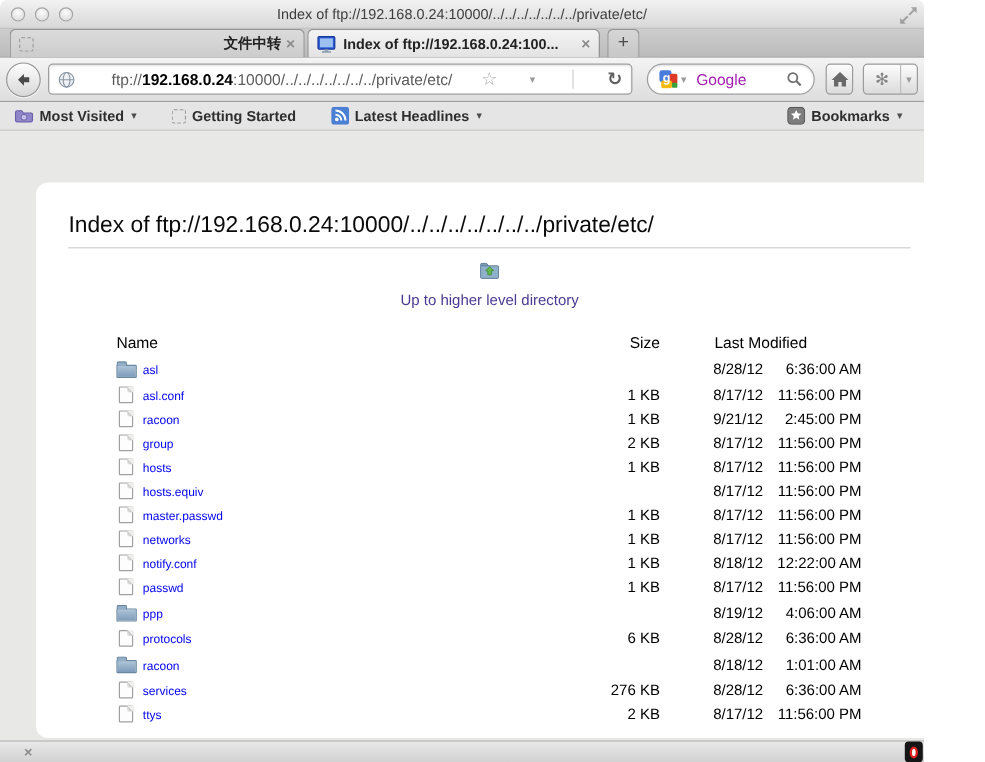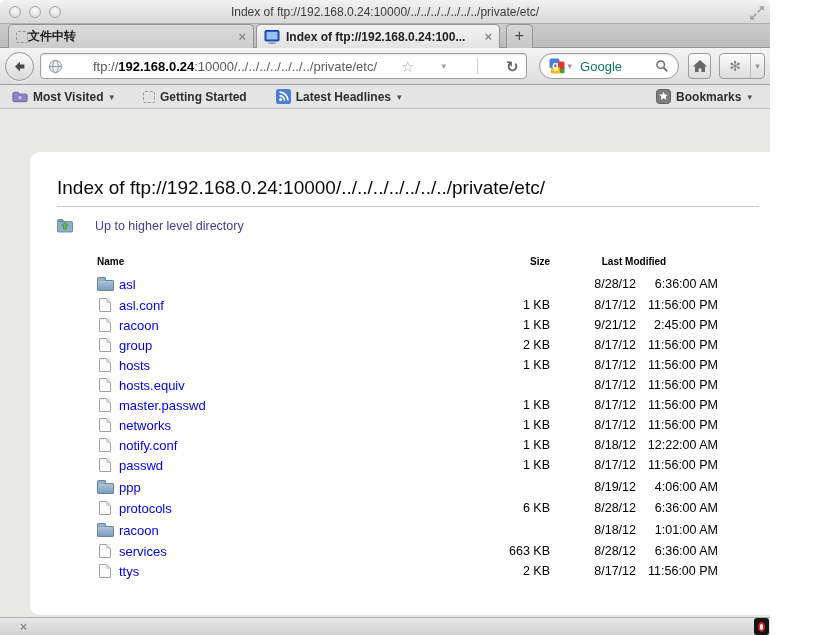--- a/index.html
+++ b/index.html
@@ -16,21 +16,21 @@
   .title-text { font-size:12px; color:#3c3c3c; white-space:nowrap; }
   .fullscreen-btn { position:absolute; right:5px; top:5px; width:16px; height:16px; opacity:.75; }
 
   
   .tabbar { flex:0 0 24px; background:linear-gradient(#cdcdcd,#bcbcbc); position:relative; border-bottom:1px solid #979797; }
   .tab { position:absolute; bottom:-1px; height:24px; border:1px solid #949494; border-bottom:none;
          border-radius:5px 5px 0 0; display:flex; align-items:center; padding:0 7px; }
   .tab.inactive { left:8px; width:246px; background:linear-gradient(#dbdbdb,#cccccc); }
   .tab.active { left:256px; width:244px; background:linear-gradient(#f3f3f3,#e3e3e3); }
   .tab-label { flex:1; font-size:12px; font-weight:700; color:#222; white-space:nowrap; overflow:hidden; }
-  .tab.inactive .tab-label { text-align:left; }
+  .tab.inactive .tab-label { text-align:right; }
   .tab.active .tab-label { text-align:left; padding-left:6px; }
   .tab-close { color:#8b8b8b; font-size:13px; font-weight:700; line-height:1; margin-left:4px; }
   .favicon-dashed { width:12px; height:12px; border:1px dashed #979797; border-radius:2px; flex:0 0 auto; }
   .newtab { position:absolute; left:506px; bottom:-1px; width:27px; height:24px; border:1px solid #949494; border-bottom:none;
             border-radius:5px 5px 0 0; background:linear-gradient(#d6d6d6,#c7c7c7); text-align:center;
             line-height:22px; color:#4d4d4d; font-size:16px; font-weight:400; }
 
   
   .navbar { flex:0 0 37px; background:linear-gradient(#f4f4f4,#dddddd); border-bottom:1px solid #a0a0a0;
             display:flex; align-items:center; padding:0 5px; }
@@ -40,54 +40,54 @@
   .urlbar { width:488px; height:26px; background:#fff; border:1px solid #9e9e9e; border-radius:4px;
             display:flex; align-items:center; padding:0 7px; box-shadow:inset 0 1px 2px rgba(0,0,0,.12);gap:24px; }
   .url-text { flex:1; font-size:13px; color:#5c5c5c; white-space:nowrap; overflow:hidden; margin-left:6px; }
   .url-host { color:#000; font-weight:700; }
   .url-star { color:#ababab; font-size:15px; line-height:1; }
   .url-arrow, .search-arrow { color:#9a9a9a; font-size:9px; margin:0 3px; }
   .url-divider { width:1px; height:16px; background:#cfcfcf; margin:0 4px; }
   .url-reload { color:#5f5f5f; font-size:15px; font-weight:700; line-height:1; }
   .searchbar { width:182px; height:26px; background:#fff; border:1px solid #9e9e9e; border-radius:13px;
                display:flex; align-items:center; padding:0 9px; margin-left:12px; box-shadow:inset 0 1px 2px rgba(0,0,0,.12); }
-  .search-placeholder { flex:1; color:#0f766e; font-size:13px; margin-left:5px; }
+  .search-placeholder { flex:1; color:#a21caf; font-size:13px; margin-left:5px; }
   .home-btn { width:30px; height:26px; border:1px solid #9b9b9b; border-radius:4px;
               background:linear-gradient(#fcfcfc,#dbdbdb); margin-left:9px; display:flex; align-items:center; justify-content:center; }
   .ext-btn { height:26px; border:1px solid #9b9b9b; border-radius:4px; background:linear-gradient(#fcfcfc,#dbdbdb);
              margin-left:8px; display:flex; align-items:center; }
   .ext-main { width:30px; text-align:center; color:#878787; font-size:14px; }
   .ext-arrow { width:14px; border-left:1px solid #bdbdbd; color:#9a9a9a; font-size:9px; text-align:center; align-self:stretch; line-height:24px; }
 
   
   .bookmarksbar { flex:0 0 24px; background:#e5e5e5; border-bottom:1px solid #c4c4c4; display:flex; align-items:center; padding:0 12px; }
   .bm-item { display:flex; align-items:center; gap:5px; font-size:12px; font-weight:700; color:#2e2e2e; margin-right:29px; }
   .bm-arrow { font-size:9px; color:#4d4d4d; margin-left:1px; }
   .bm-right { margin-left:auto; margin-right:6px; }
   .dashed-sq { width:12px; height:12px; border:1px dashed #979797; border-radius:2px; }
 
   
   .content { flex:1; background:#e8e8e6; position:relative; overflow:hidden; }
   .card { position:absolute; left:30px; top:43px; width:756px; height:463px; background:#fff; border-radius:10px; padding:0 27px; overflow:hidden; }
   .page-heading { margin-top:25px; font-size:19px; font-weight:400; color:#0a0a0a; white-space:nowrap; }
   .heading-rule { border:none; border-top:1px solid #cfcfcf; margin-top:7px; }
-  .up-link-row { margin-top:11px; display:flex; align-items:center; gap:22px; }
+  .up-link-row { margin-top:11px; display:flex; align-items:center; gap:10px;flex-direction:column; }
   .up-link { color:#4a3a93; font-size:12.5px; text-decoration:none; }
 
   .listing { margin-left:40px; margin-top:17px; width:621px; }
   .lgrid { display:grid; grid-template-columns:20px 343px 90px 86px 82px; align-items:center; }
-  .lheader { height:22px; font-weight:700; font-size:10px; color:#000; }
+  .lheader { height:22px; font-weight:400; font-size:13px; color:#000; }
   .h-name { grid-column:1/3; }
   .h-size { grid-column:3; text-align:right; }
   .h-mod { grid-column:4/6; text-align:center; }
   .lrow.file { height:20px; }
   .lrow.folder { height:23px; }
   .icon-cell { display:flex; align-items:center; }
   .name-cell { padding-left:2px; }
-  .flink { color:#0000ee; font-size:13px; text-decoration:none; }
+  .flink { color:#0000ee; font-size:10px; text-decoration:none; }
   .size-cell, .date-cell, .time-cell { text-align:right; color:#000; font-size:12.5px; white-space:nowrap; }
 
   .icon-folder { position:relative; width:17px; height:11px; background:linear-gradient(#aec4d8,#7e9cba);
                  border:1px solid #68869f; border-radius:1px; margin-top:3px; }
   .icon-folder::before { content:""; position:absolute; left:-1px; top:-4px; width:7px; height:3px;
                  background:#93aec7; border:1px solid #68869f; border-bottom:none; border-radius:2px 2px 0 0; }
   .icon-file { width:12px; height:14px; background:#fdfdfd; border:1px solid #a0a0a0; border-radius:1px; position:relative; margin-left:2px; }
   .icon-file::before { content:""; position:absolute; top:-1px; right:-1px; width:5px; height:5px;
                  background:linear-gradient(to bottom left,#efefed 0 49%,#c6c6c6 50%,#ececec 100%); }
 
@@ -378,21 +378,21 @@
     <span class="size-cell"></span>
     <span class="date-cell">8/18/12</span>
     <span class="time-cell">1:01:00 AM</span>
   </div>
 
   <div class="lgrid lrow file">
     <span class="icon-cell">
                 <span class="fic icon-file"></span>
               </span>
     <span class="name-cell"><a class="flink" href="#">services</a></span>
-    <span class="size-cell">663 KB</span>
+    <span class="size-cell">276 KB</span>
     <span class="date-cell">8/28/12</span>
     <span class="time-cell">6:36:00 AM</span>
   </div>
 
   <div class="lgrid lrow file">
     <span class="icon-cell">
                 <span class="fic icon-file"></span>
               </span>
     <span class="name-cell"><a class="flink" href="#">ttys</a></span>
     <span class="size-cell">2 KB</span>

